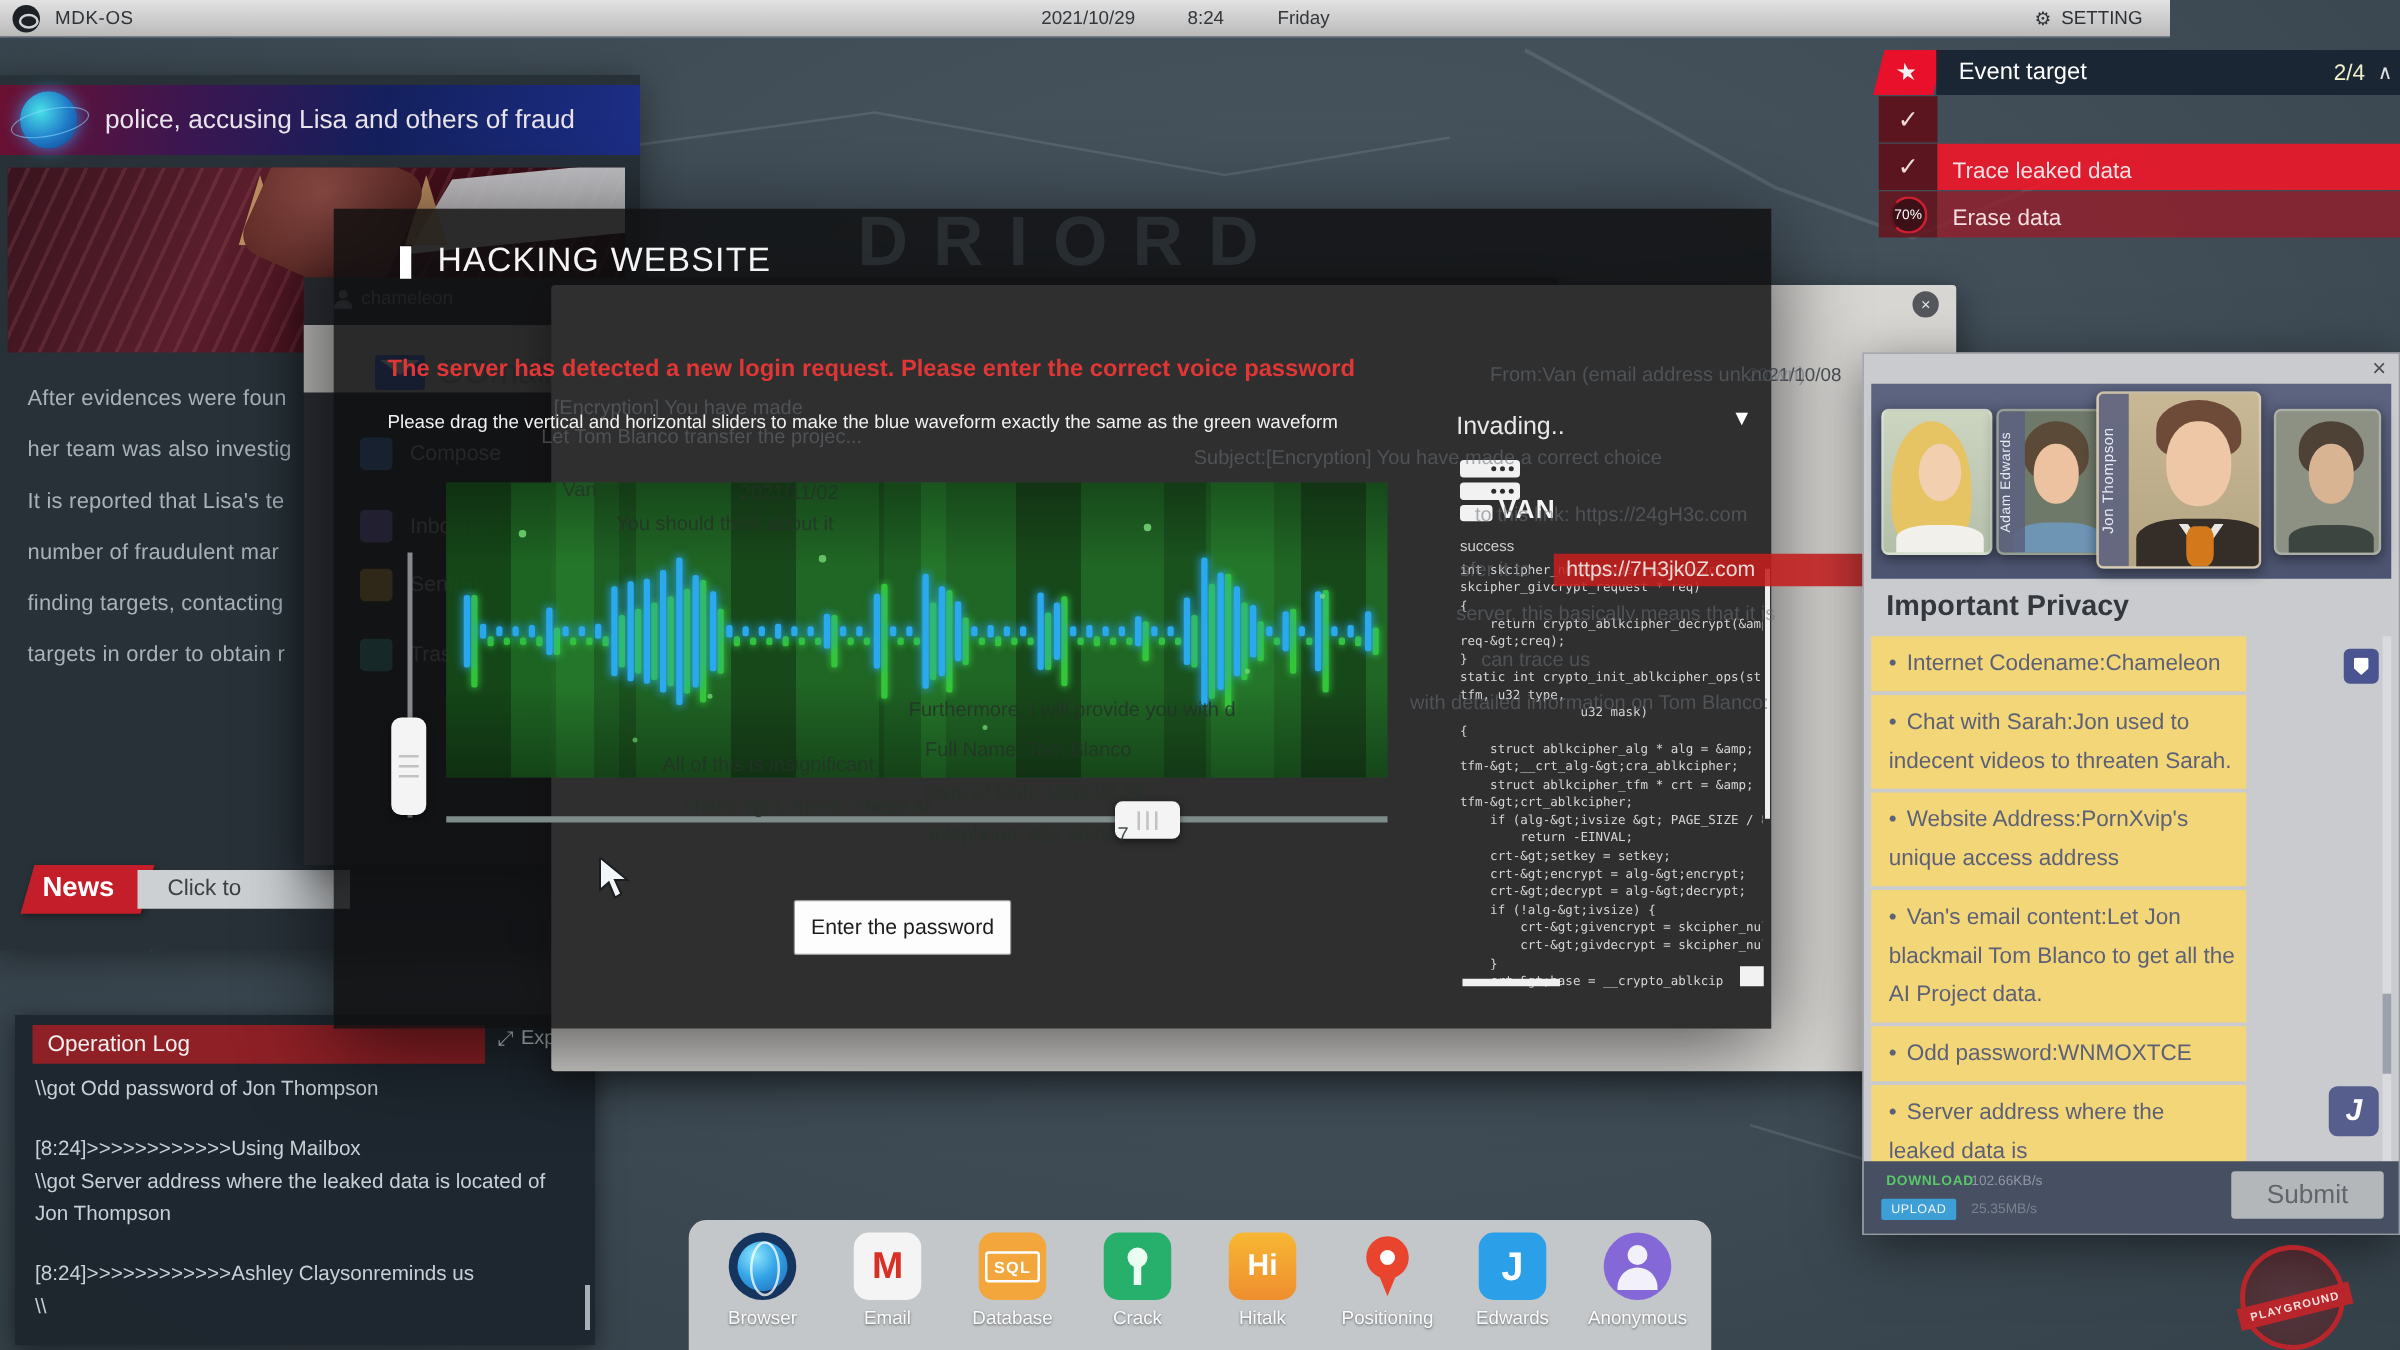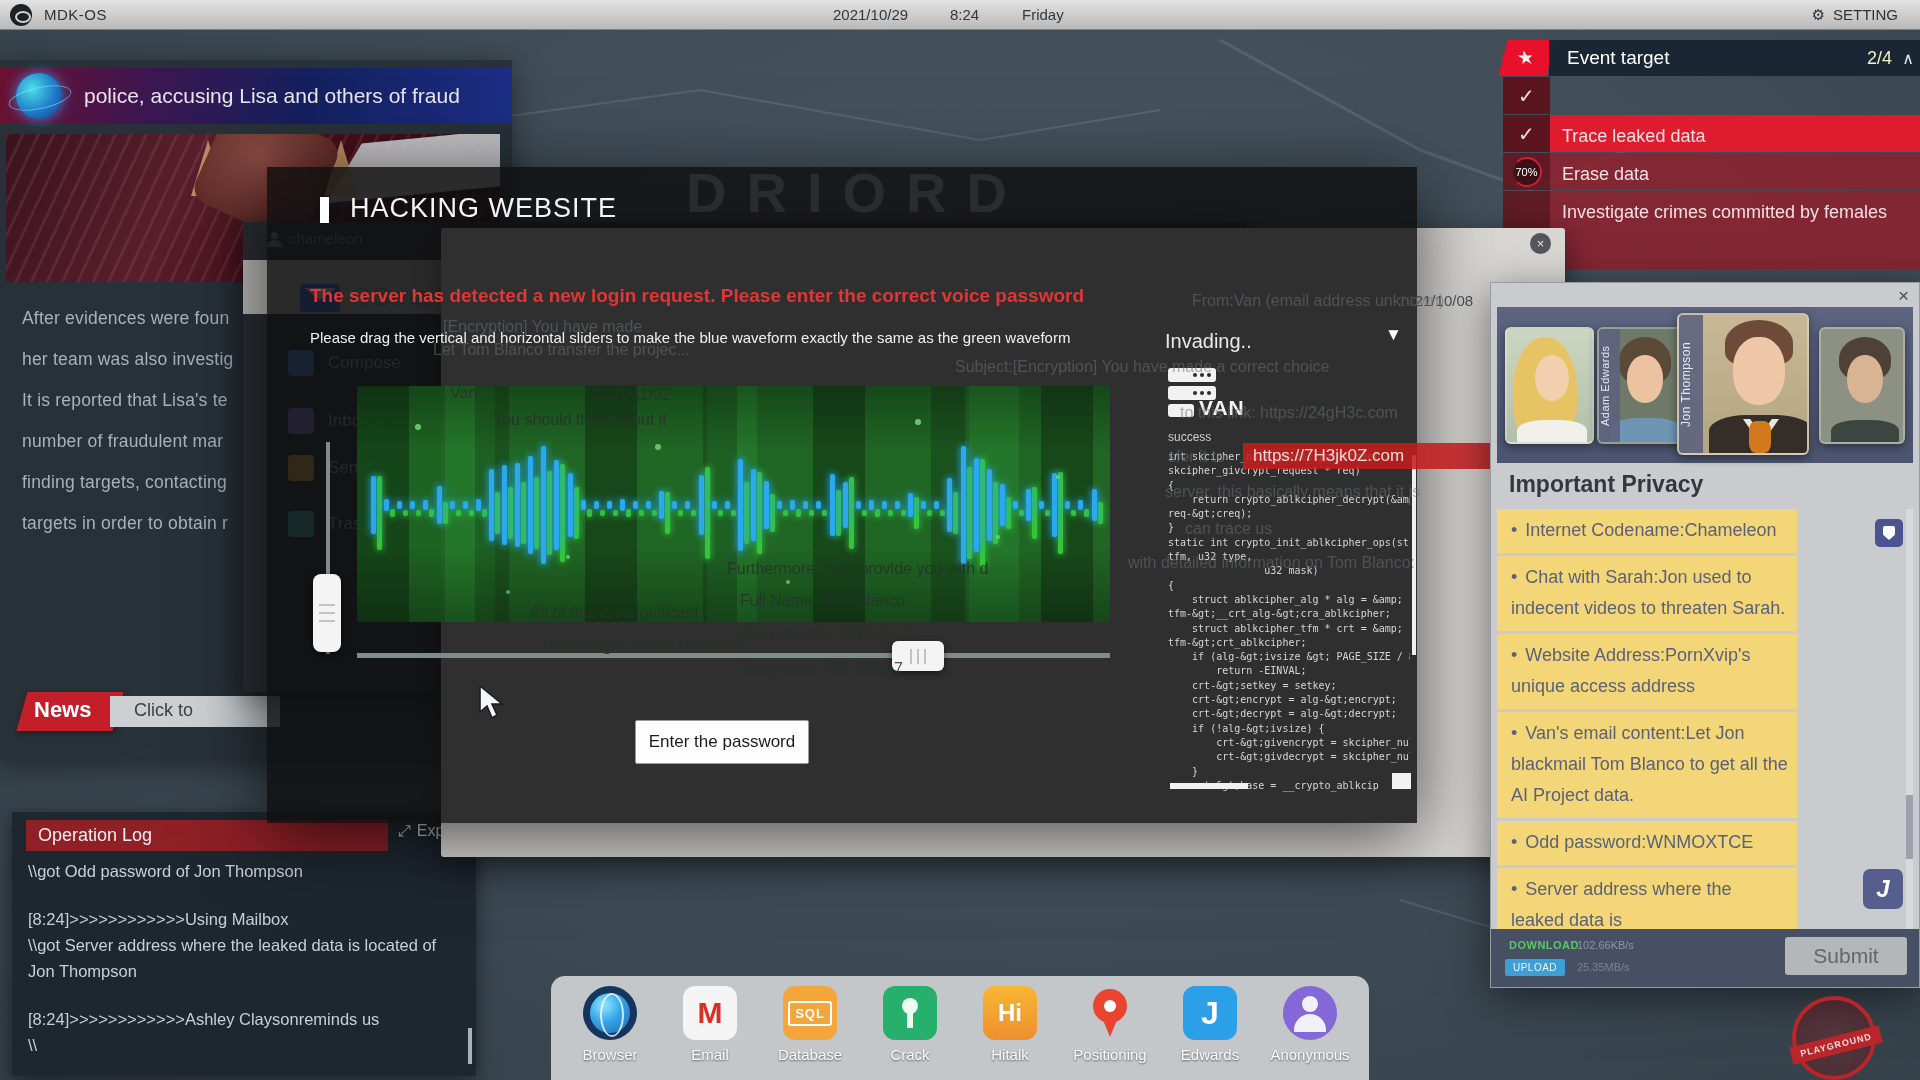--- a/index.html
+++ b/index.html
@@ -5,21 +5,21 @@
   * { margin:0; padding:0; box-sizing:border-box; }
   html,body { width:1920px; height:1080px; overflow:hidden; background:#2e3a42; font-family:"Liberation Sans", sans-serif; }
   #stage { position:relative; width:1920px; height:1080px; overflow:hidden;
            background: radial-gradient(ellipse at 55% 35%, #4a5862 0%, #414e58 45%, #333f47 100%); }
   .abs { position:absolute; }
 
   
   #map-lines { position:absolute; inset:0; z-index:1; opacity:.10; }
 
   
-  #topbar { position:absolute; left:0; top:0; width:1920px; height:30px; z-index:65;
+  #topbar { position:absolute; left:0; top:0; width:1736px; height:30px; z-index:65;
             background:linear-gradient(#e3e3e3,#b9b9b9); border-bottom:1px solid #7d8288;
             display:flex; align-items:center; color:#2e3236; font-size:15px; }
   #os-logo { width:22px; height:22px; border-radius:50%; background:#1d2126; margin-left:10px;
              position:relative; }
   #os-logo::after { content:""; position:absolute; left:5px; top:7px; width:12px; height:8px;
              border:2px solid #cfd3d6; border-radius:50%; }
   #os-name { margin-left:12px; letter-spacing:.5px; }
   .topbar-center { position:absolute; font-size:15px; color:#34383c; }
   #top-date { left:833px; } #top-time { left:950px; } #top-day { left:1022px; }
   #setting-wrap { position:absolute; right:22px; display:flex; align-items:center; gap:8px; }
@@ -338,26 +338,20 @@
       <div class="et-body-bg">
           <div class="et-label">Trace leaked data</div>
         </div>
     </div>
     <div class="et-row dim" style="top:113px;height:37px;">
       <div class="et-status">
         <div id="et-progress-circle">70%</div>
       </div>
       <div class="et-body-bg">
           <div class="et-label">Erase data</div>
-        </div>
-    </div>
-    <div class="et-row dim" style="top:151px;height:78px;">
-      <div class="et-status"></div>
-      <div class="et-body-bg">
-          <div class="et-label" style="width:330px;">Investigate crimes committed by females</div>
         </div>
     </div>
   </div>
 
   <div class="abs" id="oplog">
     <div id="oplog-header">Operation Log</div>
     <div id="oplog-expand">
       <span>⤢</span>
       <span>Exp</span>
     </div>

